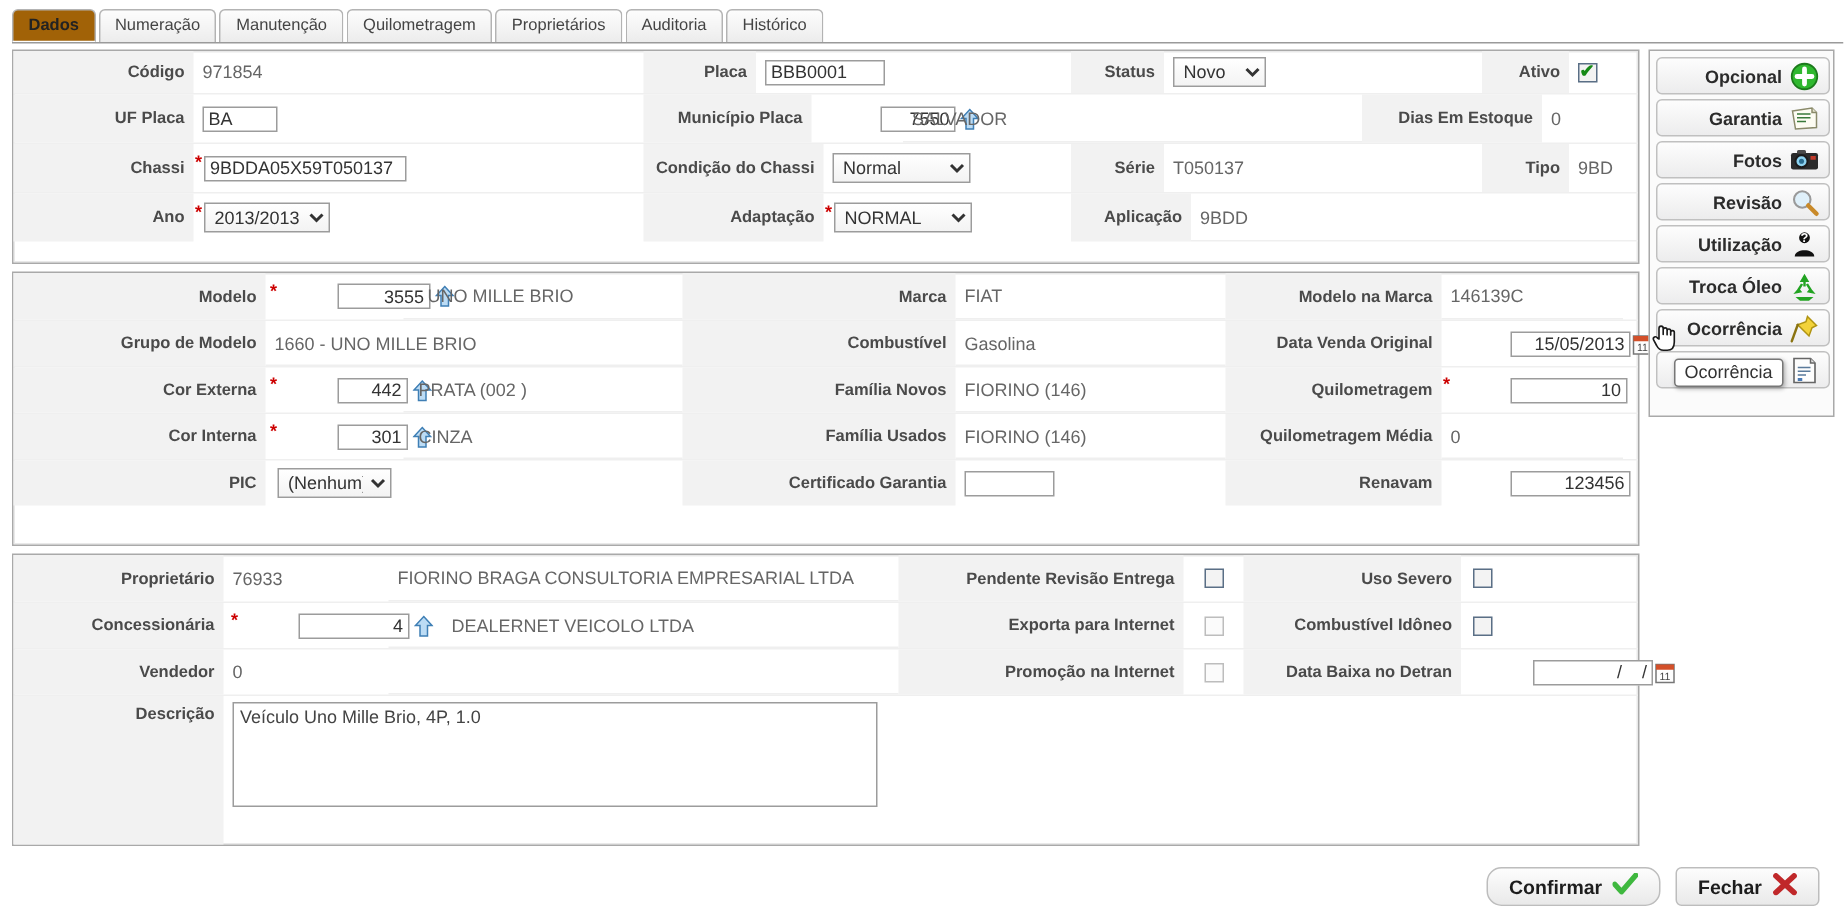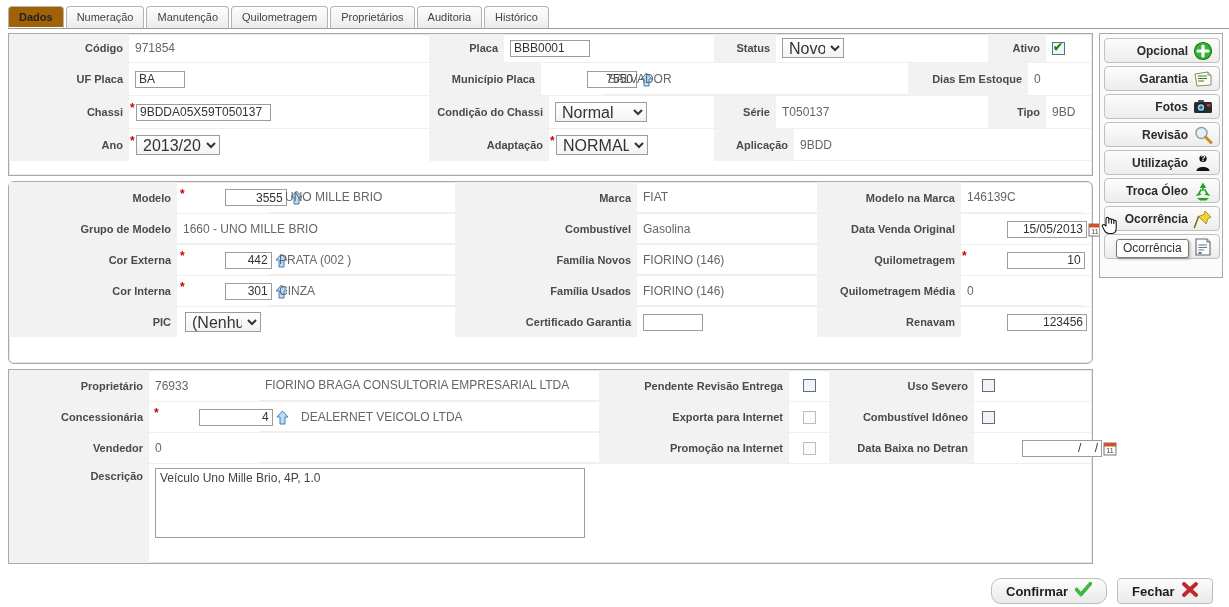--- a/index.html
+++ b/index.html
@@ -46,21 +46,21 @@
   
   .panel {
     position: absolute;
     left: 8px;
     width: 1085px;
     border: 1px solid #a9a9a9;
     background: #ffffff;
     box-shadow: 0 0 0 1px #e9e9e9 inset;
   }
   #panel1 { top: 33px; height: 143px; }
-  #panel2 { top: 181px; height: 183px; border-radius: 6px; }
+  #panel2 { top: 181px; height: 183px; }
   #panel3 { top: 369px; height: 195px; }
 
   
   .row { display: flex; align-items: stretch; width: 100%; }
   .row + .row { border-top: 1px solid #efefef; }
 
   .lbl {
     background: #f2f2f2;
     color: #4a4a4a;
     font-weight: bold;
@@ -95,21 +95,21 @@
     color: #333;
     padding: 0 3px;
     outline: none;
   }
   input.num { text-align: right; margin-left: 40px; }
   select.sel {
     border: 1px solid #9c9c9c;
     background: linear-gradient(#ffffff,#f3f3f3);
     height: 20px;
     font-family: "Liberation Sans", sans-serif;
-    font-size: 16px;
+    font-size: 12px;
     color: #333;
     padding: 0 2px;
     outline: none;
   }
   .chk {
     width: 13px; height: 13px;
     border: 1px solid #5a6f86;
     background: #f3f3f3;
     display: inline-block; position: relative;
     cursor: pointer;

